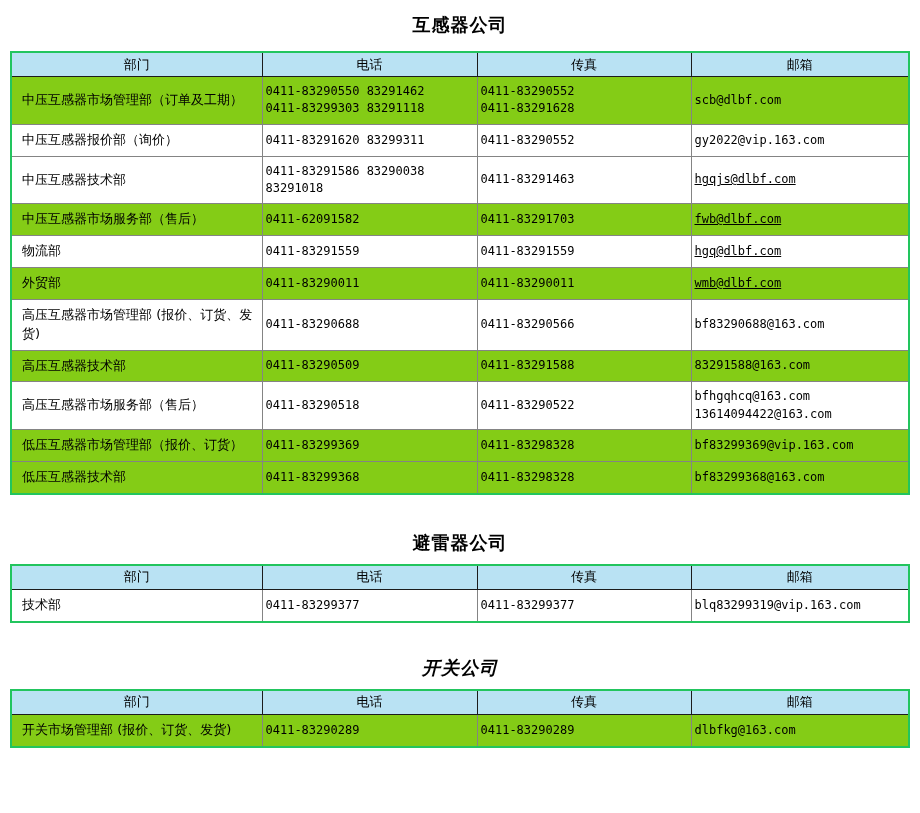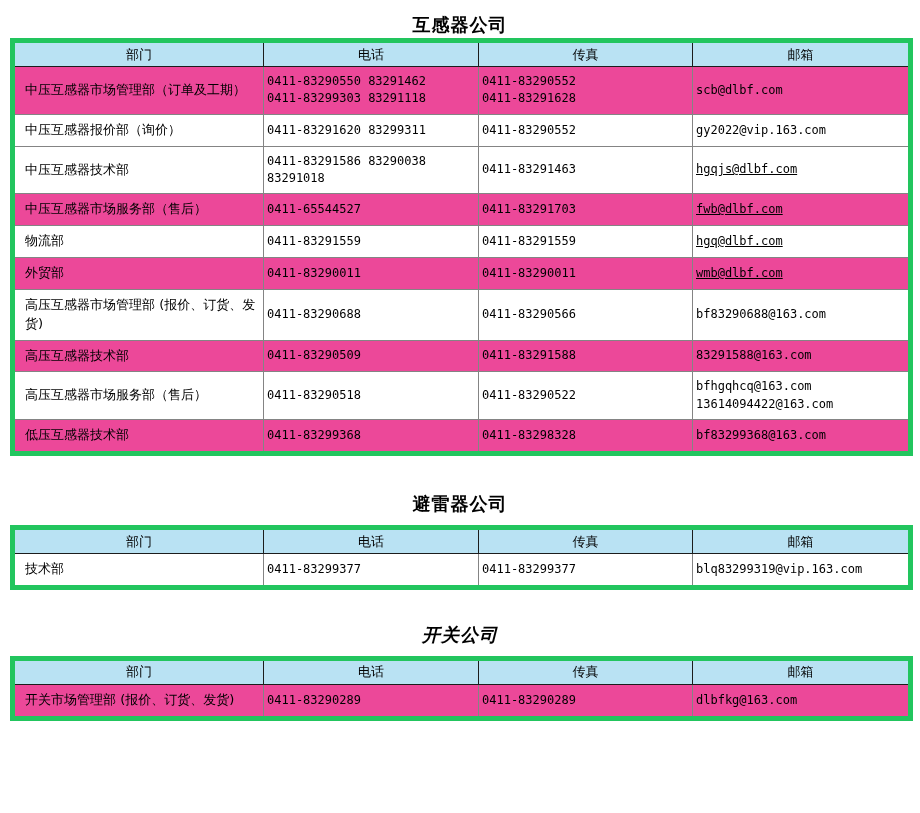--- a/index.html
+++ b/index.html
@@ -10,29 +10,29 @@
   }
   .page{width:920px;}
   h2.company-title{
     text-align:center;
     font-size:18px;
     font-weight:bold;
     letter-spacing:1px;
     margin:0;
     font-family:"DejaVu Serif","Liberation Serif",serif;
   }
-  #title-1{padding-top:13px;padding-bottom:1px;}
+  #title-1{padding-top:13px;padding-bottom:14px;}
   #title-2{padding-top:36px;padding-bottom:9px;}
   #title-3{padding-top:33px;padding-bottom:9px;font-style:italic;}
   table.contact-table{
     border-collapse:collapse;
     table-layout:fixed;
     width:898px;
     margin-left:10px;
-    border:5px solid #22c55e;
+    border:2px solid #22c55e;
   }
   col.c-dept{width:251px;}
   col.c-phone{width:215px;}
   col.c-fax{width:214px;}
   col.c-email{width:218px;}
   th{
     background:#b9e2f3;
     border:1px solid #1c1c1c;
     font-weight:normal;
     font-size:13px;
@@ -51,21 +51,21 @@
   }
   td.dept-cell{
     padding-left:10px;
     font-size:13px;
     font-family:"DejaVu Sans","Liberation Sans",sans-serif;
   }
   td.phone-cell, td.fax-cell, td.email-cell{
     font-family:"DejaVu Sans Mono","Liberation Mono",monospace;
     font-size:12px;
   }
-  tr.shaded{background:#ec4899;}
+  tr.shaded{background:#84cc16;}
   tr.plain{background:#ffffff;}
   .email-link{text-decoration:underline;cursor:pointer;}
 </style>
 </head>
 <body>
 
 <div class="page">
 
   <h2 class="company-title" id="title-1">互感器公司</h2>
   <table class="contact-table">
@@ -99,21 +99,21 @@
           <td class="email-cell"><span>gy2022@vip.163.com</span></td>
         </tr>
         <tr class="plain">
           <td class="dept-cell">中压互感器技术部</td>
           <td class="phone-cell">0411-83291586  83290038  83291018</td>
           <td class="fax-cell">0411-83291463</td>
           <td class="email-cell"><span class="email-link">hgqjs@dlbf.com</span></td>
         </tr>
         <tr class="shaded">
           <td class="dept-cell">中压互感器市场服务部（售后）</td>
-          <td class="phone-cell">0411-65544527</td>
+          <td class="phone-cell">0411-62091582</td>
           <td class="fax-cell">0411-83291703</td>
           <td class="email-cell"><span class="email-link">fwb@dlbf.com</span></td>
         </tr>
         <tr class="plain">
           <td class="dept-cell">物流部</td>
           <td class="phone-cell">0411-83291559</td>
           <td class="fax-cell">0411-83291559</td>
           <td class="email-cell"><span class="email-link">hgq@dlbf.com</span></td>
         </tr>
         <tr class="shaded">
@@ -133,20 +133,26 @@
           <td class="phone-cell">0411-83290509</td>
           <td class="fax-cell">0411-83291588</td>
           <td class="email-cell"><span>83291588@163.com</span></td>
         </tr>
         <tr class="plain">
           <td class="dept-cell">高压互感器市场服务部（售后）</td>
           <td class="phone-cell">0411-83290518</td>
           <td class="fax-cell">0411-83290522</td>
           <td class="email-cell"><span>bfhgqhcq@163.com
 13614094422@163.com</span></td>
+        </tr>
+        <tr class="shaded">
+          <td class="dept-cell">低压互感器市场管理部（报价、订货）</td>
+          <td class="phone-cell">0411-83299369</td>
+          <td class="fax-cell">0411-83298328</td>
+          <td class="email-cell"><span>bf83299369@vip.163.com</span></td>
         </tr>
         <tr class="shaded">
           <td class="dept-cell">低压互感器技术部</td>
           <td class="phone-cell">0411-83299368</td>
           <td class="fax-cell">0411-83298328</td>
           <td class="email-cell"><span>bf83299368@163.com</span></td>
         </tr>
       </tbody>
   </table>
 

